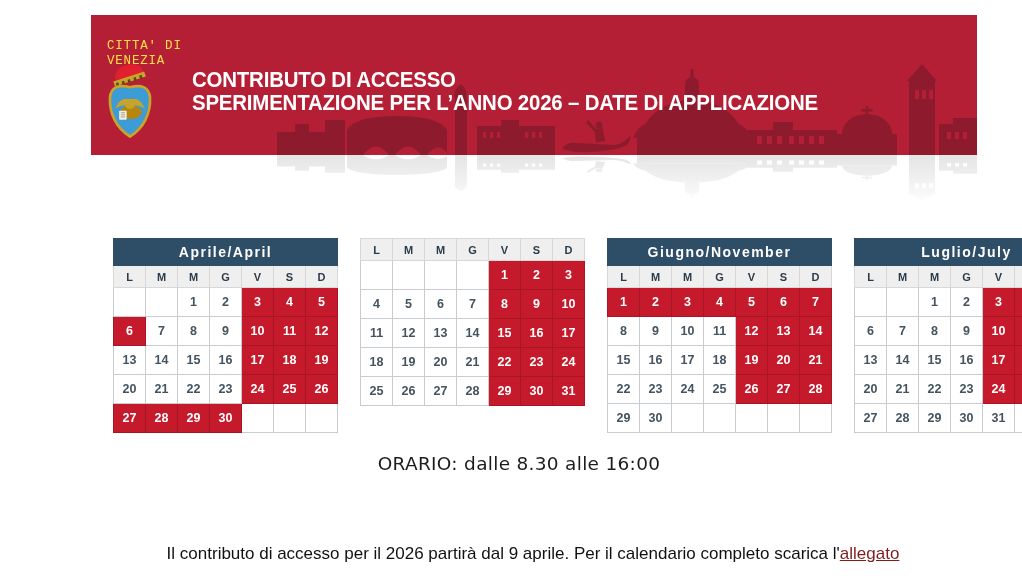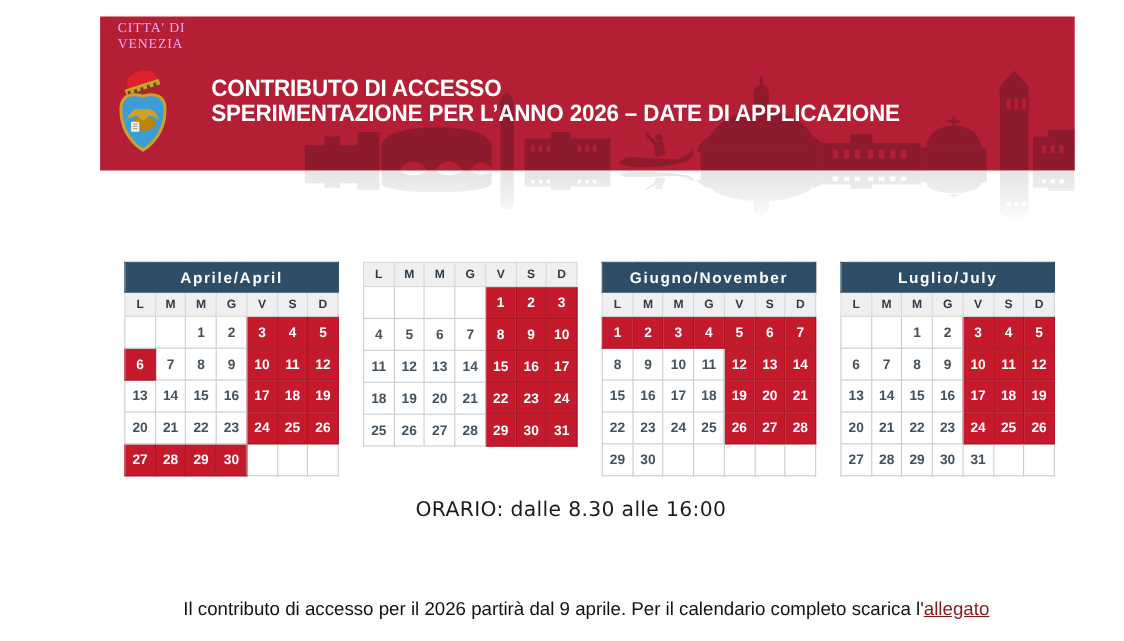--- a/index.html
+++ b/index.html
@@ -16,32 +16,32 @@
   .skyline-svg{position:absolute;right:0;bottom:0;width:700px;height:95px;}
   .reflection{
     position:absolute;left:91px;top:155px;width:886px;height:50px;overflow:hidden;
   }
   .reflection-svg{position:absolute;right:0;top:0;width:700px;height:48px;transform:scaleY(-1);}
   .reflection-fade{
     position:absolute;left:0;top:0;right:0;bottom:0;
     background:linear-gradient(to bottom,rgba(255,255,255,0.10) 0%,rgba(255,255,255,0.55) 55%,#ffffff 100%);
   }
   .logo{
-    position:absolute;left:16px;top:3px;width:90px;color:#f0abfc;
-    font-family:Liberation Serif, serif;font-size:12.5px;letter-spacing:0.8px;line-height:1.18;
+    position:absolute;left:16px;top:24px;width:90px;color:#fde047;
+    font-family:Liberation Mono, monospace;font-size:12.5px;letter-spacing:0.8px;line-height:1.18;
   }
   .crest-svg{position:absolute;left:14px;top:38px;width:50px;height:92px;}
   .banner-title{
     position:absolute;left:101px;top:54px;color:#ffffff;font-weight:bold;
     font-size:21.5px;line-height:23px;white-space:nowrap;
     transform:scaleX(.95);transform-origin:left top;letter-spacing:-0.2px;
   }
   
   .cals{position:absolute;left:113px;top:238px;display:flex;gap:22px;}
-  .cal table{border-collapse:collapse;table-layout:fixed;width:195px;}
+  .cal table{border-collapse:collapse;table-layout:fixed;width:225px;}
   .cal td.month{
     background:#2e4d66;color:#ffffff;font-weight:bold;font-size:14px;
     letter-spacing:1.5px;text-align:center;height:24px;border:1px solid #2e4d66;
   }
   .cal th{
     background:#efefef;color:#2c3b49;font-size:11px;font-weight:bold;
     height:19px;text-align:center;border:1px solid #d8d8d8;
   }
   .cal td{
     height:26px;text-align:center;font-weight:bold;font-size:12.5px;

